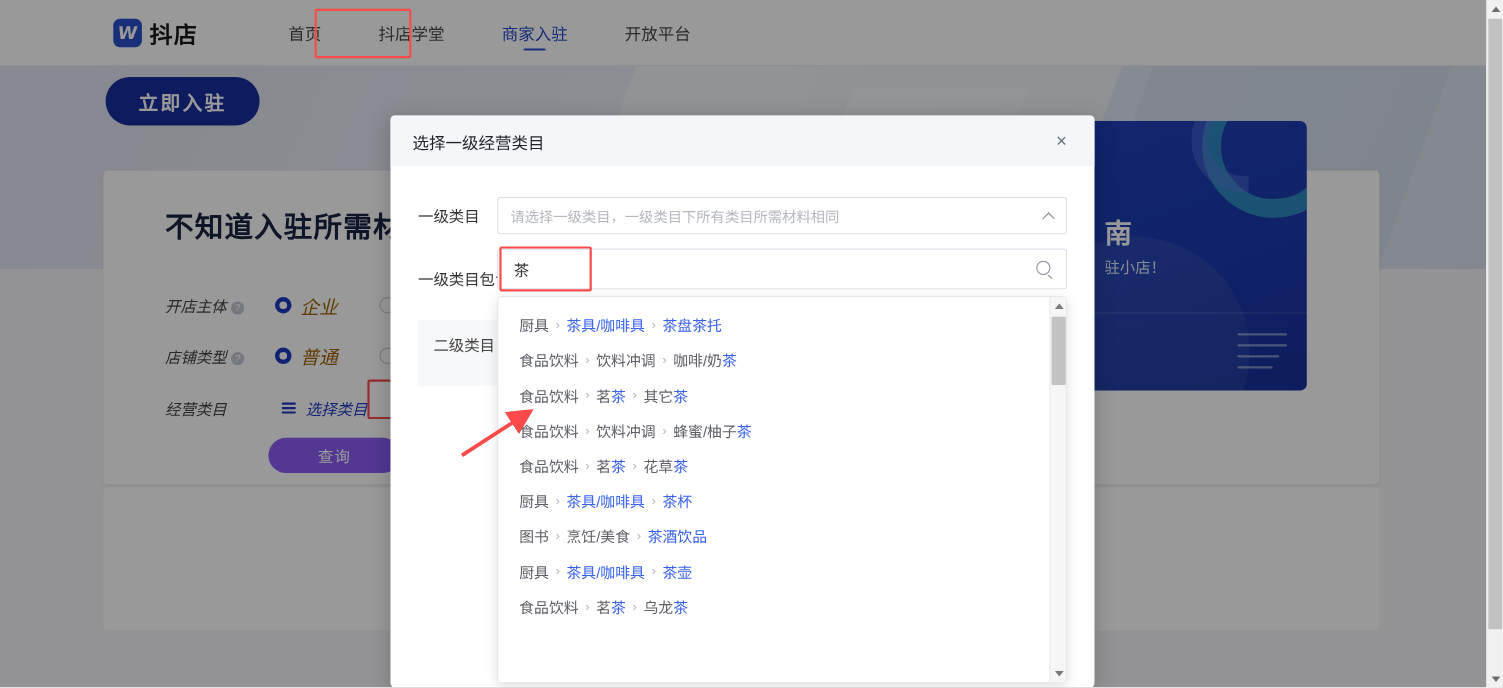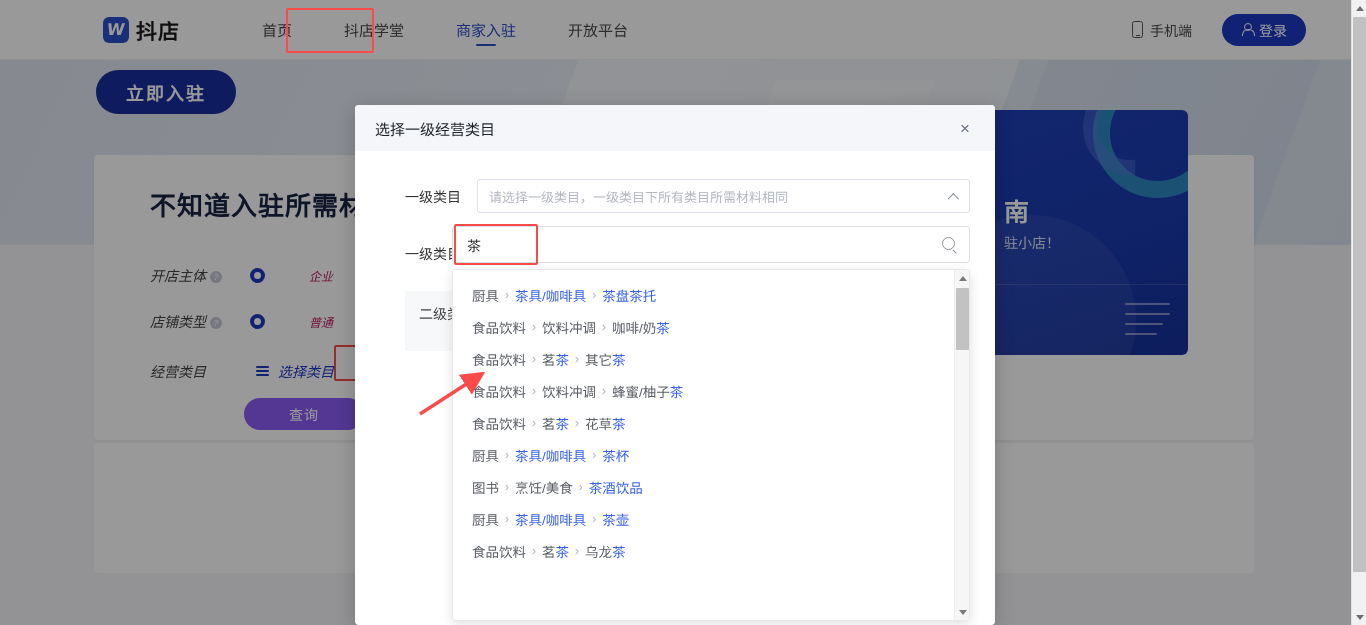--- a/index.html
+++ b/index.html
@@ -103,21 +103,21 @@
     background:#c3c8d4; color:#fff; font-size:9px; line-height:12px;
     text-align:center; margin-left:4px; vertical-align:1px; cursor:pointer;
   }
   .radio-group { display:flex; align-items:center; margin-left:30px; }
   .radio-opt { display:flex; align-items:center; margin-right:38px; cursor:pointer; white-space:nowrap; }
   .radio {
     width:15px; height:15px; border-radius:50%; border:1.6px solid #c4c8d2;
     margin-right:8px; position:relative; background:#fff;
   }
   .radio.checked { border:4.5px solid #1d39c4; }
-  .radio-label { font-size:12px; color:#be185d;margin-left:36px; }
+  .radio-label { font-size:17px; color:#a16207; }
 
   .cat-select { margin-left:30px; display:flex; align-items:center; color:#1d39c4; font-size:14px; cursor:pointer; padding:4px 6px; }
   .list-icon { display:inline-flex; flex-direction:column; justify-content:space-between; width:13px; height:10px; margin-right:9px; }
   .list-icon i { display:block; height:1.6px; background:#1d39c4; border-radius:1px; }
   .highlight-box { position:absolute; border:2px solid #fb4a4a; border-radius:2px; pointer-events:none; }
 
   .query-btn {
     position:absolute; left:150px; top:243px; width:120px; height:32px;
     background:#8b5cf6; color:#fff; border:none; border-radius:16px;
     font-size:14px; cursor:pointer; letter-spacing:1px;
@@ -156,21 +156,21 @@
   .modal-head {
     height:46px; background:#f4f6fa; display:flex; align-items:center;
     padding:8px 20px; position:relative;
   }
   .modal-title { font-size:15px; color:#1f2329; font-weight:400; }
   .modal-close {
     position:absolute; right:20px; top:50%; transform:translateY(-50%);
     font-size:17px; color:#6b7280; cursor:pointer; line-height:1;
     width:20px; height:20px; display:flex; align-items:center; justify-content:center;
   }
-  .modal-body { position:relative; padding:28px 25px 0 25px;margin-left:25px; }
+  .modal-body { position:relative; padding:28px 25px 0 25px; }
 
   .field-row { display:flex; align-items:center; margin-bottom:22px; }
   .field-label { width:72px; font-size:14px; color:#333; flex:none; }
   .field-ctl {
     flex:1; height:34px; border:1px solid #dcdfe6; border-radius:3px;
     display:flex; align-items:center; padding:0 11px; position:relative; background:#fff;
   }
   .field-ph { font-size:13px; color:#b4b8c0; }
   .caret-up {
     position:absolute; right:11px; top:50%; margin-top:-2px;
@@ -262,30 +262,20 @@
             <span>抖店学堂</span>
           </div>
         <div class="nav-item active">
             <span>商家入驻</span>
           </div>
         <div class="nav-item">
             <span>开放平台</span>
           </div>
       </nav>
 
-      <div class="header-right">
-        <div class="mobile-entry">
-          <span class="phone-icon"></span>
-          <span>手机端</span>
-        </div>
-        <button class="login-btn">
-          <span class="user-icon"></span>
-          <span>登录</span>
-        </button>
-      </div>
     </div>
 
     <div class="hero">
       <div class="hero-shape1"></div>
       <div class="hero-shape3"></div>
       <div class="hero-shape2"></div>
       <button class="cta-btn">立即入驻</button>
     </div>
 
     <div class="content">

